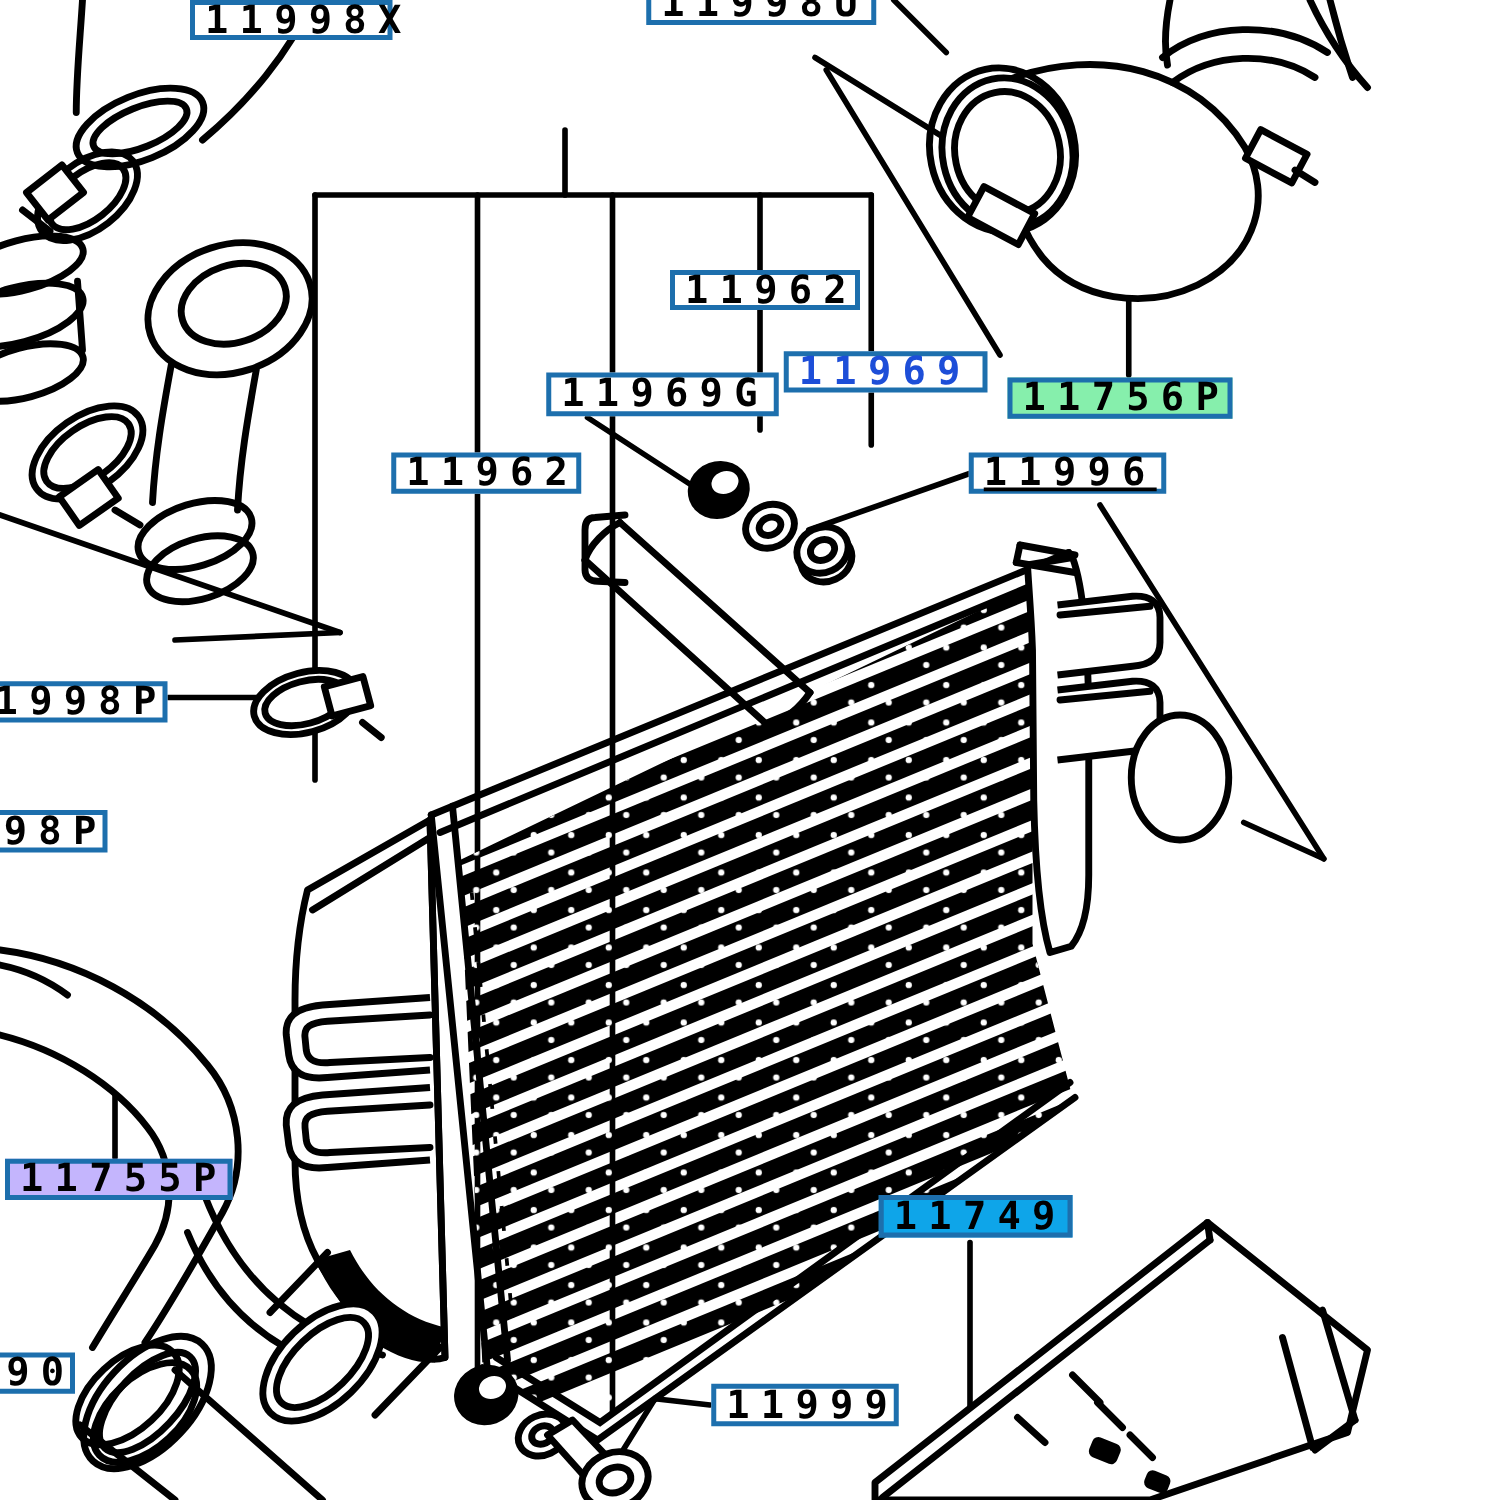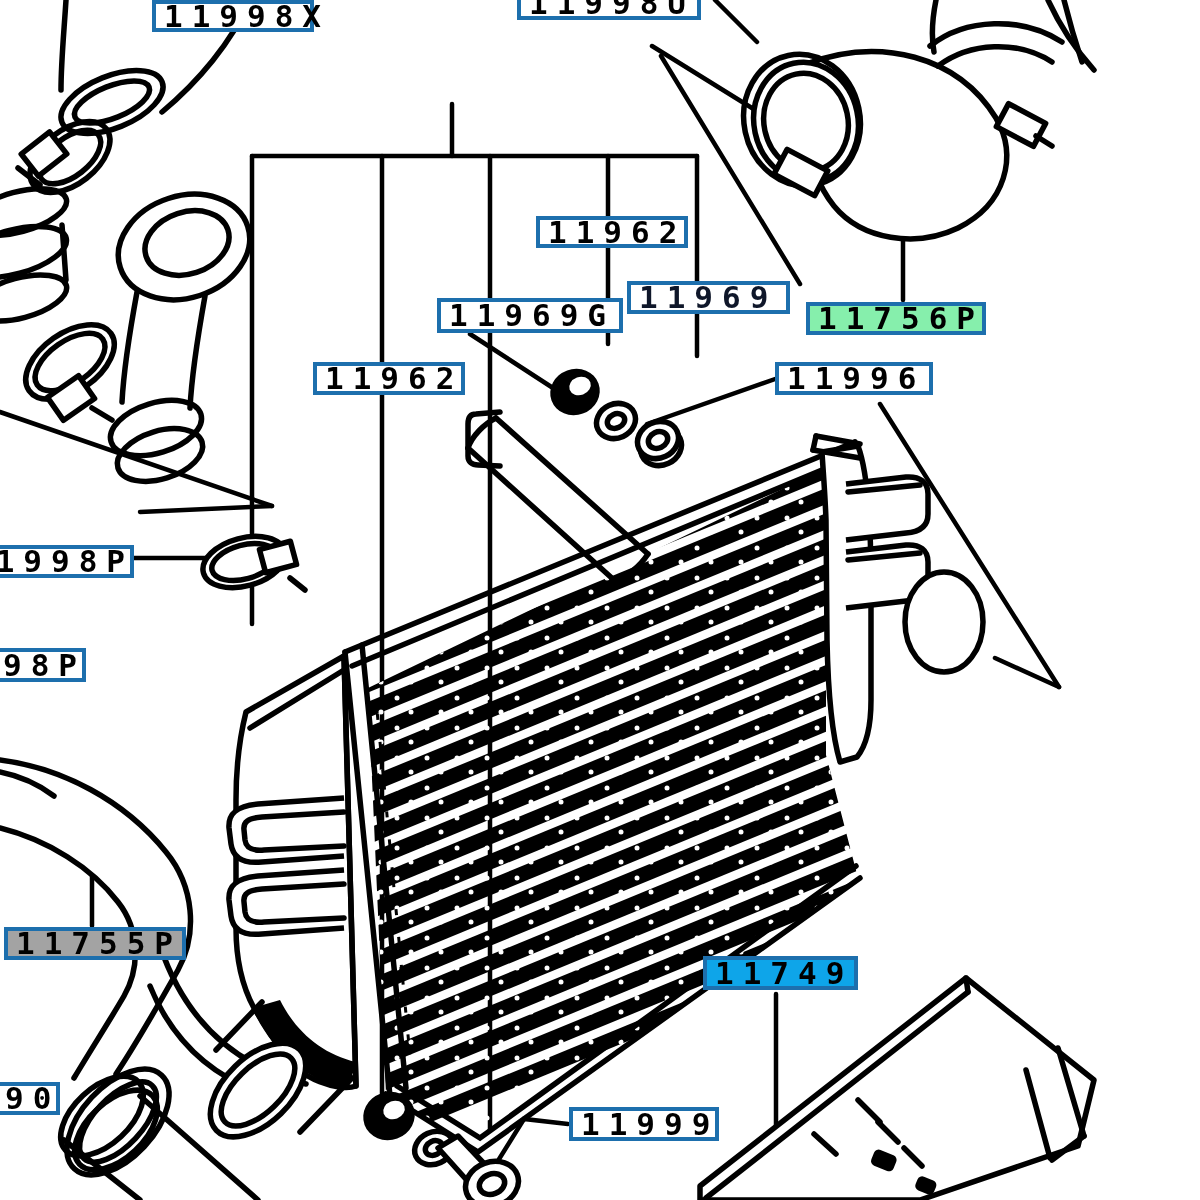--- a/index.html
+++ b/index.html
@@ -250,24 +250,24 @@
     <rect class="blk" x="872" y="1152" width="24" height="17" rx="5" transform="rotate(22 884 1160)"></rect>
     <rect class="blk" x="916" y="1178" width="20" height="15" rx="5" transform="rotate(22 926 1185)"></rect>
   </g>
 </svg>
 
 <div id="labels">
       <div class="plabel" style="left: 152px; top: 0px; width: 162px; height: 32px; border-color: rgb(29, 111, 173); color: rgb(0, 0, 0); background: rgb(255, 255, 255);">11998X</div>
       <div class="plabel" style="left: 517px; top: -13px; width: 184px; height: 33px; border-color: rgb(29, 111, 173); color: rgb(0, 0, 0); background: rgb(255, 255, 255);">11998U</div>
       <div class="plabel" style="left: 536px; top: 216px; width: 152px; height: 32px; border-color: rgb(29, 111, 173); color: rgb(0, 0, 0); background: rgb(255, 255, 255);">11962</div>
       <div class="plabel" style="left: 397px; top: 298px; width: 186px; height: 35px; border-color: rgb(29, 111, 173); color: rgb(0, 0, 0); background: rgb(255, 255, 255); margin-left: 40px;">11969G</div>
-      <div class="plabel" style="left: 627px; top: 281px; width: 163px; height: 33px; border-color: rgb(29, 111, 173); color: #0f172a; background: rgb(255, 255, 255);">11969</div>
+      <div class="plabel" style="left: 627px; top: 281px; width: 163px; height: 33px; border-color: rgb(29, 111, 173); color: #1d4ed8; background: rgb(255, 255, 255);">11969</div>
       <div class="plabel" style="left: 806px; top: 302px; width: 180px; height: 33px; border-color: rgb(29, 111, 173); color: rgb(0, 0, 0); background: #86efac;">11756P</div>
       <div class="plabel" style="left: 313px; top: 362px; width: 152px; height: 33px; border-color: rgb(29, 111, 173); color: rgb(0, 0, 0); background: rgb(255, 255, 255);">11962</div>
-      <div class="plabel" style="left: 775px; top: 362px; width: 158px; height: 33px; border-color: rgb(29, 111, 173); color: rgb(0, 0, 0); background: rgb(255, 255, 255);">11996</div>
+      <div class="plabel" style="left: 775px; top: 362px; width: 158px; height: 33px; border-color: rgb(29, 111, 173); color: rgb(0, 0, 0); background: rgb(255, 255, 255); text-decoration: underline;">11996</div>
       <div class="plabel" style="left: -44px; top: 545px; width: 178px; height: 33px; border-color: rgb(29, 111, 173); color: rgb(0, 0, 0); background: rgb(255, 255, 255);">11998P</div>
       <div class="plabel" style="left: -92px; top: 648px; width: 178px; height: 34px; border-color: rgb(29, 111, 173); color: rgb(0, 0, 0); background: rgb(255, 255, 255);">11998P</div>
-      <div class="plabel" style="left: 4px; top: 927px; width: 182px; height: 33px; border-color: rgb(29, 111, 173); color: rgb(0, 0, 0); background: #a3a3a3;">11755P</div>
+      <div class="plabel" style="left: 4px; top: 927px; width: 182px; height: 33px; border-color: rgb(29, 111, 173); color: rgb(0, 0, 0); background: #c4b5fd;">11755P</div>
       <div class="plabel" style="left: -90px; top: 1082px; width: 150px; height: 33px; border-color: rgb(29, 111, 173); color: rgb(0, 0, 0); background: rgb(255, 255, 255);">11990</div>
       <div class="plabel" style="left: 703px; top: 956px; width: 155px; height: 34px; border-color: rgb(29, 111, 173); color: rgb(0, 0, 0); background: #0ea5e9;">11749</div>
       <div class="plabel" style="left: 569px; top: 1107px; width: 150px; height: 34px; border-color: rgb(29, 111, 173); color: rgb(0, 0, 0); background: rgb(255, 255, 255);">11999</div>
     </div>
 </div>
 
 </body></html>

